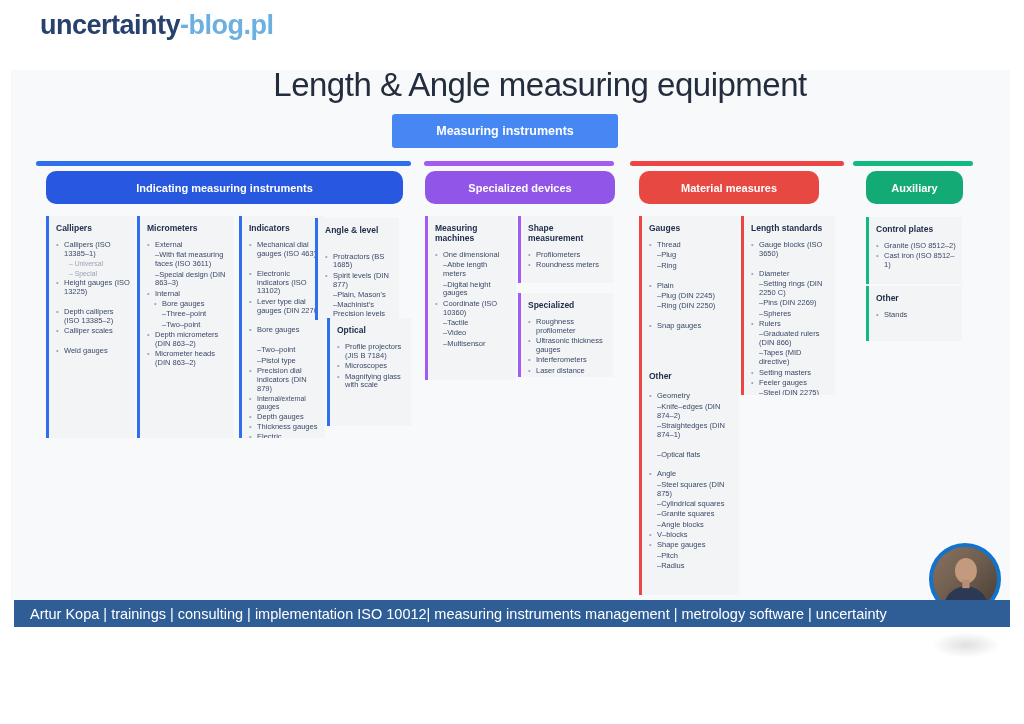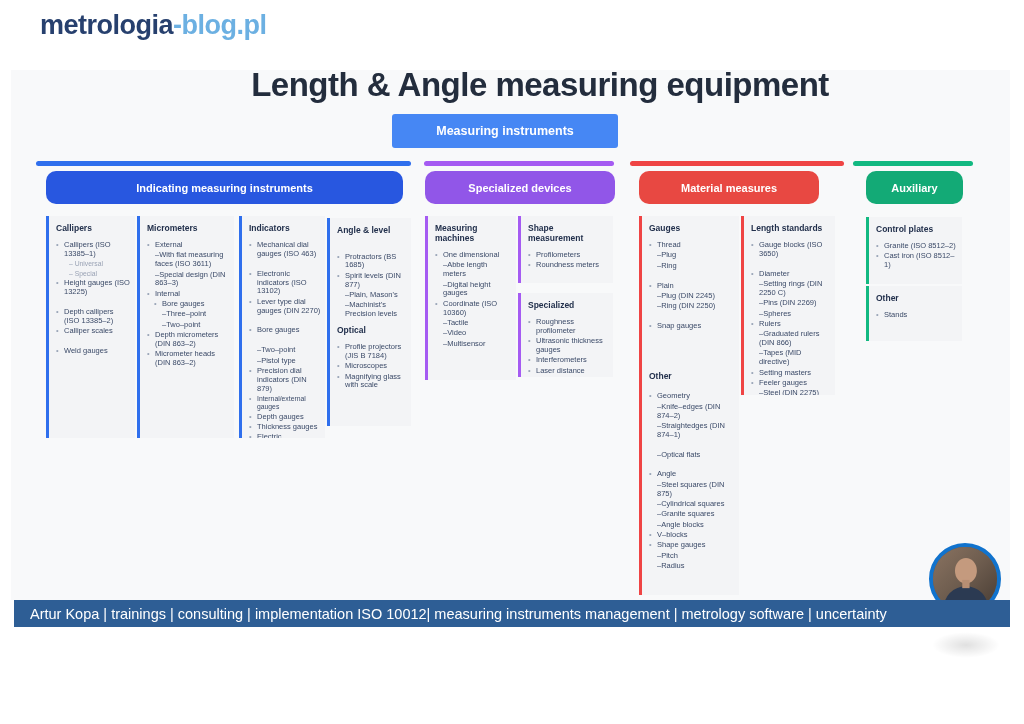--- a/index.html
+++ b/index.html
@@ -7,21 +7,21 @@
     width:1024px;height:724px;position:relative;background:#ffffff;
     font-family:"Liberation Sans", sans-serif;overflow:hidden;
   }
   .logo{position:absolute;left:40px;top:10px;font-size:27px;font-weight:bold;letter-spacing:-0.5px;}
   .logo .p1{color:var(--logo-primary,#27406e);}
   .logo .p2{color:var(--logo-secondary,#6cb0e2);}
 
   .panel{position:absolute;left:11px;top:70px;width:999px;height:530px;background:var(--panel,#f8f9fa);}
 
   .title{position:absolute;left:56px;top:66px;width:968px;text-align:center;
-    font-size:33px;font-weight:bold;color:var(--title,#232d3d);letter-spacing:-0.5px;}
+    font-size:33px;font-weight:normal;color:var(--title,#232d3d);letter-spacing:-0.5px;}
 
   .root-btn{position:absolute;left:392px;top:114px;width:226px;height:34px;border-radius:3px;
     background:var(--root,#4687f4);color:#fff;font-size:12.5px;font-weight:bold;
     display:flex;align-items:center;justify-content:center;}
 
   .bar{position:absolute;top:161px;height:5px;border-radius:3px;}
   .bar-0{left:36px;width:375px;background:var(--blue-bar,#2f6fed);}
   .bar-1{left:424px;width:190px;background:var(--purple-bar,#a55bf2);}
   .bar-2{left:630px;width:214px;background:var(--red-bar,#ef4444);}
   .bar-3{left:853px;width:120px;background:var(--green-bar,#12b981);}
@@ -36,21 +36,21 @@
   .card{position:absolute;background:var(--card,#f3f4f6);border-left:3px solid #6d28d9;
     padding:5px 4px 5px 6px;box-sizing:border-box;overflow:hidden;}
   .card.blue{border-left-color:var(--blue-bar,#2f6fed);}
   .card.purple{border-left-color:var(--purple-bar,#a55bf2);}
   .card.red{border-left-color:var(--red-bar,#ef4444);}
   .card.green{border-left-color:var(--green-bar,#12b981);}
 
   .card0{left:46px; top:216px;width:89px; height:222px;}
   .card1{left:137px;top:216px;width:97px; height:222px;}
   .card2{left:239px;top:216px;width:86px; height:222px;}
-  .card3{left:327px;top:218px;width:84px; height:102px;}
+  .card3{left:315px;top:218px;width:84px; height:102px;}
   .card4{left:327px;top:318px;width:84px; height:108px;}
   .card5{left:425px;top:216px;width:91px; height:164px;}
   .card6{left:518px;top:216px;width:95px; height:67px;}
   .card7{left:518px;top:293px;width:95px; height:84px;}
   .card8{left:639px;top:216px;width:100px;height:379px;}
   .card9{left:741px;top:216px;width:94px; height:179px;}
   .card10{left:866px;top:217px;width:96px;height:67px;}
   .card11{left:866px;top:286px;width:96px;height:55px;}
 
   .ch{font-size:8.5px;font-weight:bold;color:#22304c;margin:2px 0 8px 1px;}
@@ -73,21 +73,21 @@
   .avatar{position:absolute;left:929px;top:543px;width:72px;height:72px;border-radius:50%;
     border:4px solid var(--ring,#1173cd);box-sizing:border-box;overflow:hidden;background:#6b5a4e;}
   .avatar svg{display:block;width:100%;height:100%;}
   .avatar-shadow{position:absolute;left:932px;top:632px;width:68px;height:26px;border-radius:50%;
     background:radial-gradient(ellipse at center, rgba(0,0,0,0.12) 0%, rgba(0,0,0,0.0) 70%);}
 </style>
 </head>
 <body>
 
 <div class="logo">
-  <span class="p1">metrologia</span><span class="p2">-blog.pl</span>
+  <span class="p1">uncertainty</span><span class="p2">-blog.pl</span>
 </div>
 
 <div class="panel"></div>
 
 <div class="title">Length &amp; Angle measuring equipment</div>
 
 <div class="root-btn">Measuring instruments</div>
 
 <div class="bar bar-0"></div>
 <div class="bar bar-1"></div>

